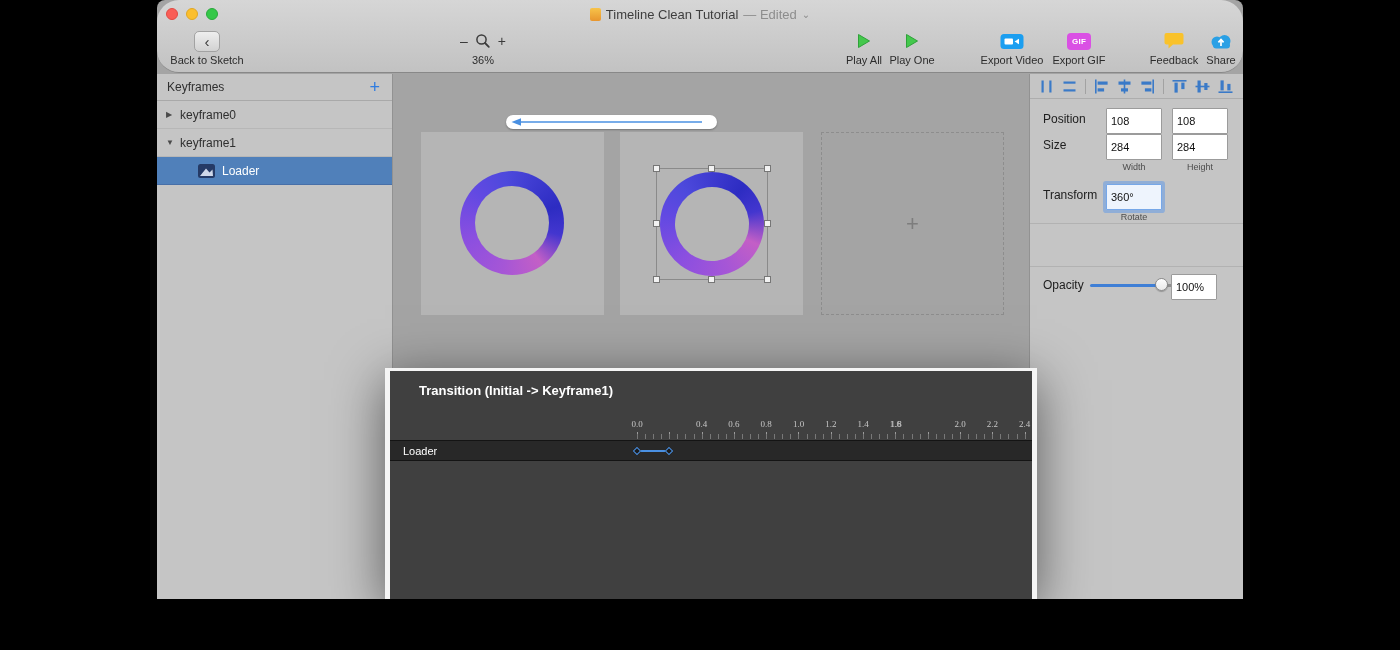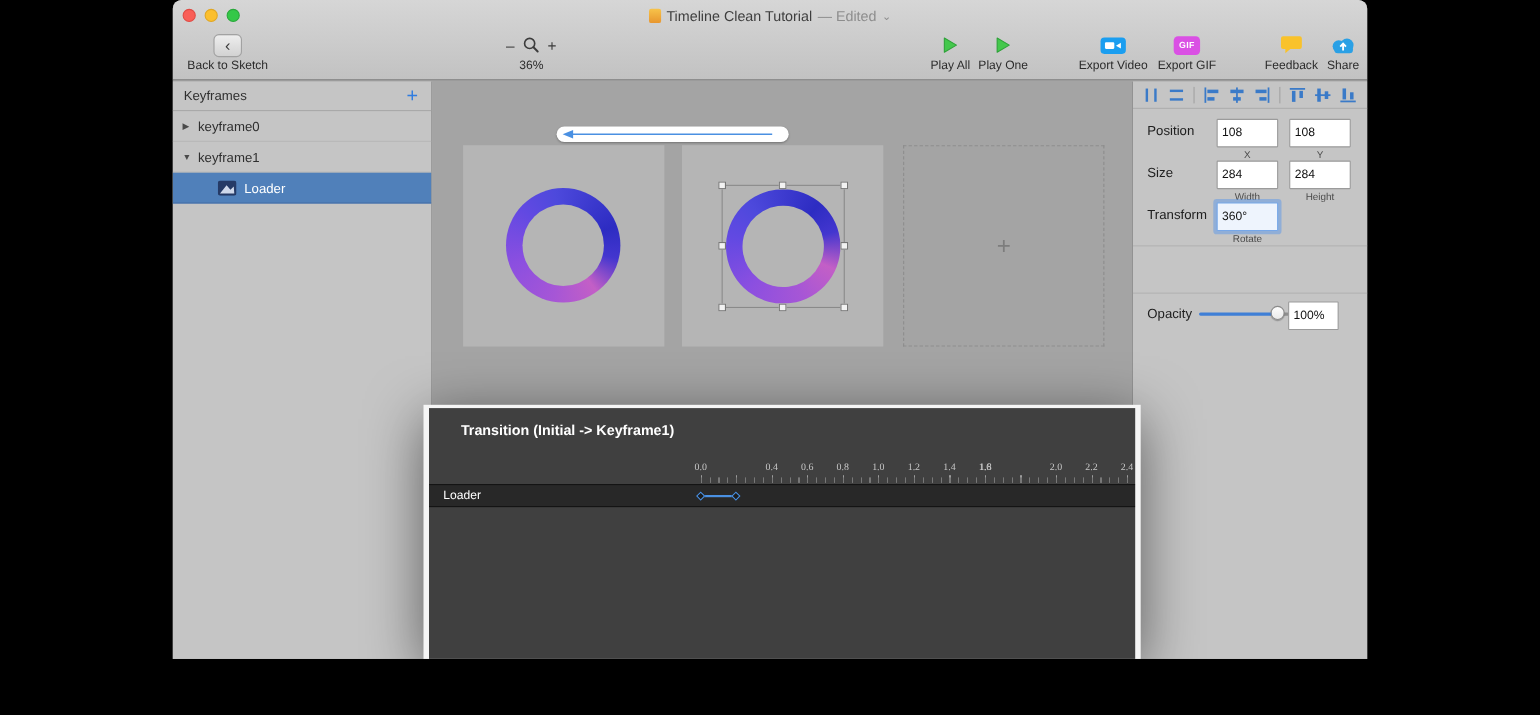--- a/index.html
+++ b/index.html
@@ -6,21 +6,21 @@
   html,body { width:1400px; height:650px; background:#000; overflow:hidden; position:relative;
               font-family:"Liberation Sans", sans-serif; }
 
   
   .app-window { position:absolute; left:157px; top:0; width:1086px; height:599px;
                 background:#a4a4a4; border-radius:8px 8px 0 0; overflow:hidden;
                 box-shadow:0 18px 60px rgba(0,0,0,.6); }
 
   
   .chrome { position:relative; height:73px; background:linear-gradient(#d6d6d6,#c2c2c2);
-            border-bottom:1px solid #888; }
+            border-bottom:1px solid #888;border-radius:22px; }
   .traffic-lights { position:absolute; top:8px; left:9px; display:flex; gap:8px; }
   .tl { width:12px; height:12px; border-radius:50%; }
   .tl.red { background:#f95e57; border:1px solid #e04b44; }
   .tl.yellow { background:#fbbf2d; border:1px solid #e0a724; }
   .tl.green { background:#34c848; border:1px solid #2aa83c; }
   .window-title { position:absolute; top:7px; left:0; right:0; display:flex; justify-content:center;
                   align-items:center; gap:5px; font-size:13px; color:#3e3e3e; }
   .doc-icon { width:11px; height:13px; border-radius:2px; background:linear-gradient(#f7c34a,#e8962e);
               display:inline-block; }
   .title-suffix { color:#8d8d8d; }
@@ -87,21 +87,21 @@
   .insp-input.focused { border-color:#76a7e8; box-shadow:0 0 0 3px rgba(100,155,230,.55); background:#eef4fd; }
   .small-input { position:absolute; right:16px; top:0; }
   .small-input .insp-input { width:46px; }
   .slider { position:absolute; left:60px; top:4px; width:82px; height:15px; }
   .slider-track { position:absolute; top:6px; left:0; right:0; height:3px; background:#8f8f8f; border-radius:2px; }
   .slider-track.filled { background:linear-gradient(to right,#3f7fd6 0 86%,#8f8f8f 86%); }
   .slider-knob { position:absolute; top:0; width:13px; height:13px; border-radius:50%;
                  background:linear-gradient(#fdfdfd,#e9e9e9); border:1px solid #8b8b8b;
                  box-shadow:0 1px 1px rgba(0,0,0,.25); }
   .insp-sep { position:absolute; left:0; right:0; height:1px; background:#b2b2b2; }
-  .row-position{top:34px} .row-size{top:72px} .row-transform{top:110px}
+  .row-position{top:34px} .row-size{top:60px} .row-transform{top:110px}
   .sep1{top:149px} .row-radius{top:156px} .sep2{top:192px} .row-opacity{top:200px}
 
   
   .timeline-window { position:absolute; left:385px; top:368px; width:652px; height:231px; z-index:10;
                      background:#f5f5f5; padding:3px 5px 0; box-shadow:0 12px 50px rgba(0,0,0,.55); }
   .timeline-body { position:relative; width:100%; height:100%; background:#404040; overflow:hidden;padding-left:16px; }
   .tl-title { padding:12px 13px 0; font-size:13px; font-weight:bold; color:#fff; }
   .tl-ruler { position:absolute; top:48px; left:0; right:0; height:12px;font-family:Liberation Serif, serif; }
   .ruler-label { position:absolute; transform:translateX(-50%); font-size:9px; color:#c6c6c6; }
   .ticks-major { position:absolute; top:61px; left:247px; right:0; height:7px;

